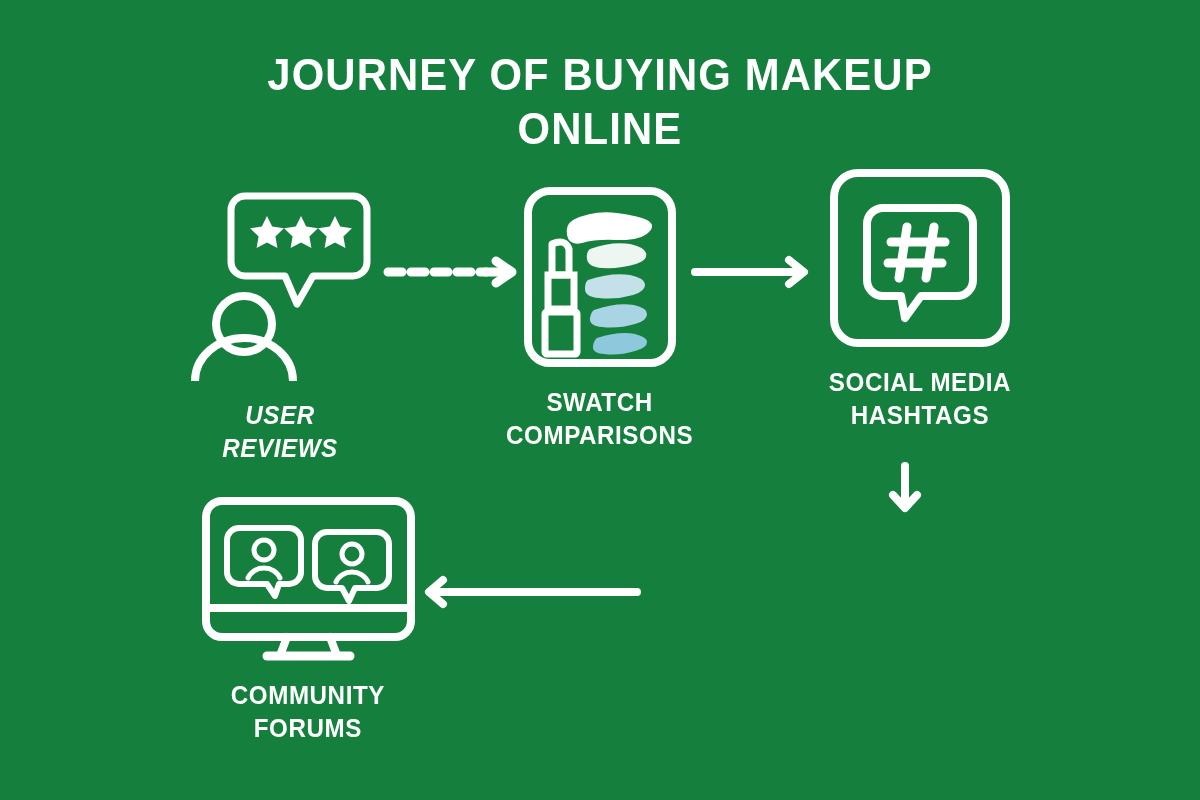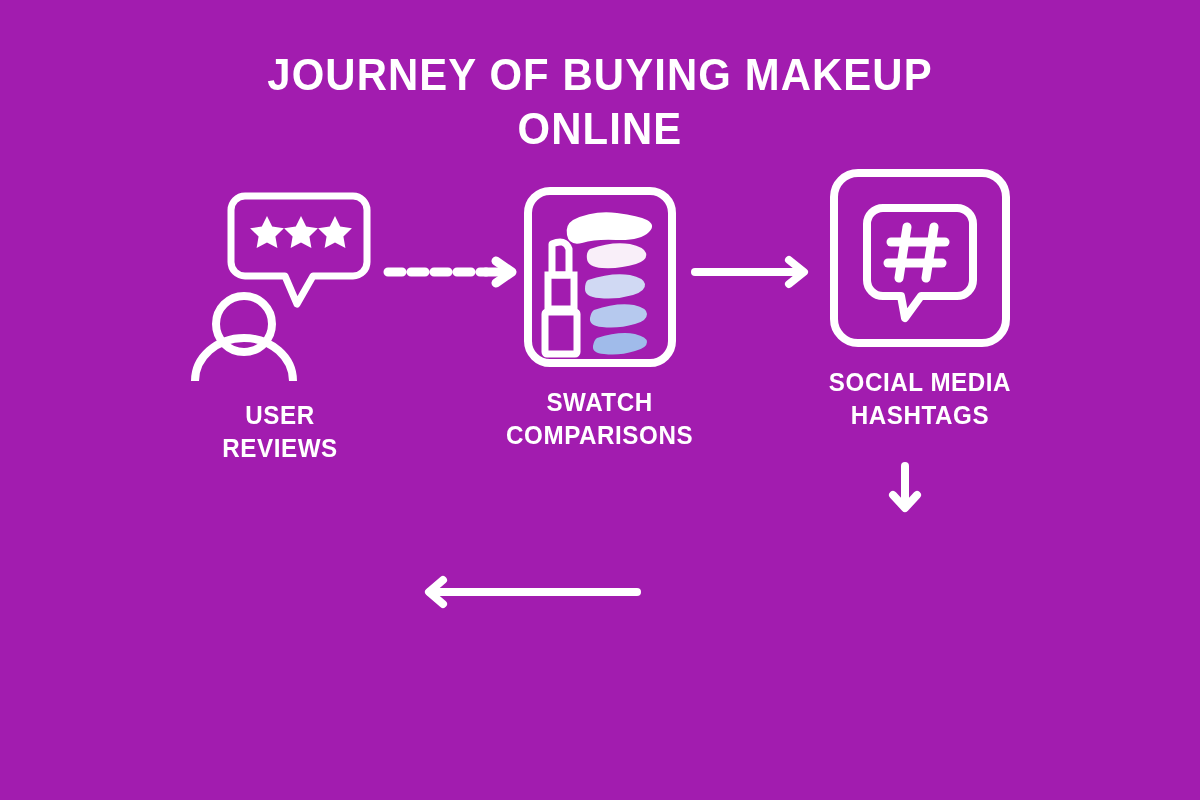--- a/index.html
+++ b/index.html
@@ -55,21 +55,21 @@
     font-family: "Liberation Sans", sans-serif;
     font-weight: bold;
     font-size: 26px;
     line-height: 33px;
     letter-spacing: 0.6px;
     transform: scaleX(0.93);
     white-space: pre-line;
     user-select: none;
   }
   
-  #node-user-reviews     { left: 160px; top: 186px; width: 240px; }
+  #node-user-reviews     { left: 160px; top: 186px; width: 240px; font-style: italic; }
   #node-swatch-comparisons { left: 480px; top: 186px; width: 240px; justify-content: flex-end; }
   #node-social-hashtags  { left: 800px; top: 168px; width: 240px; }
   #node-community-forums { left: 160px; top: 496px; width: 296px; }
   #node-diverse-swatches { left: 640px; top: 496px; width: 308px; }
 
   
   .connector {
     position: absolute;
   }
   #arrow-dashed-1 { left: 382px; top: 252px; }
@@ -85,21 +85,21 @@
   }
   .swatch-chip {
     width: 56px;
     height: 150px;
     border-radius: 9px;
   }
 </style>
 </head>
 <body>
 
-<div id="infographic" style="background: #a21caf;">
+<div id="infographic" style="background: #15803d;">
 
   <div class="title">JOURNEY OF BUYING MAKEUP
 ONLINE</div>
 
   <div class="node" id="node-user-reviews">
     <span class="node-icon">
       <svg width="190" height="195" viewBox="0 0 190 195" fill="none" xmlns="http://www.w3.org/2000/svg">
 
         <path d="M60 10 H168 a14 14 0 0 1 14 14 V76 a14 14 0 0 1 -14 14 H128 L112 118 L100 90 H60 a14 14 0 0 1 -14 -14 V24 a14 14 0 0 1 14 -14 Z" stroke="#ffffff" stroke-width="7" stroke-linejoin="round" fill="none"></path>
 
@@ -155,20 +155,42 @@
           <line x1="62" y1="74" x2="116" y2="74"></line>
           <line x1="59" y1="95" x2="113" y2="95"></line>
         </g>
       </svg>
     </span>
     <div class="node-label">SOCIAL MEDIA
 HASHTAGS</div>
   </div>
 
 
+  <div class="node" id="node-community-forums">
+    <span class="node-icon">
+      <svg width="215" height="165" viewBox="0 0 215 165" fill="none" xmlns="http://www.w3.org/2000/svg">
+
+        <rect x="5" y="5" width="205" height="136" rx="16" stroke="#ffffff" stroke-width="8" fill="none"></rect>
+        <line x1="7" y1="112" x2="208" y2="112" stroke="#ffffff" stroke-width="8"></line>
+
+        <path d="M86 141 L80 157 M129 141 L135 157" stroke="#ffffff" stroke-width="8" stroke-linecap="round"></path>
+        <line x1="66" y1="160" x2="149" y2="160" stroke="#ffffff" stroke-width="9" stroke-linecap="round"></line>
+
+        <path d="M38 32 H88 a12 12 0 0 1 12 12 V76 a12 12 0 0 1 -12 12 H78 L74 100 L66 88 H38 a12 12 0 0 1 -12 -12 V44 a12 12 0 0 1 12 -12 Z" stroke="#ffffff" stroke-width="6" stroke-linejoin="round" fill="none"></path>
+        <circle cx="63" cy="54" r="10" stroke="#ffffff" stroke-width="5" fill="none"></circle>
+        <path d="M47 82 a17 15 0 0 1 32 0" stroke="#ffffff" stroke-width="5" fill="none" stroke-linecap="round"></path>
+
+        <path d="M126 36 H176 a12 12 0 0 1 12 12 V80 a12 12 0 0 1 -12 12 H154 L148 105 L141 92 H126 a12 12 0 0 1 -12 -12 V48 a12 12 0 0 1 12 -12 Z" stroke="#ffffff" stroke-width="6" stroke-linejoin="round" fill="none"></path>
+        <circle cx="151" cy="58" r="10" stroke="#ffffff" stroke-width="5" fill="none"></circle>
+        <path d="M135 86 a17 15 0 0 1 32 0" stroke="#ffffff" stroke-width="5" fill="none" stroke-linecap="round"></path>
+      </svg>
+    </span>
+    <div class="node-label">COMMUNITY
+FORUMS</div>
+  </div>
 
   <span class="connector" id="arrow-dashed-1">
     <svg width="140" height="40" viewBox="0 0 140 40" fill="none" xmlns="http://www.w3.org/2000/svg">
       <line x1="6" y1="20" x2="104" y2="20" stroke="#ffffff" stroke-width="9" stroke-linecap="round" stroke-dasharray="14 9"></line>
       <path d="M104 20 H126" stroke="#ffffff" stroke-width="9" stroke-linecap="round"></path>
       <path d="M114 9 L130 20 L114 31" stroke="#ffffff" stroke-width="9" stroke-linecap="round" stroke-linejoin="round" fill="none"></path>
     </svg>
   </span>
 
   <span class="connector" id="arrow-solid-2">

